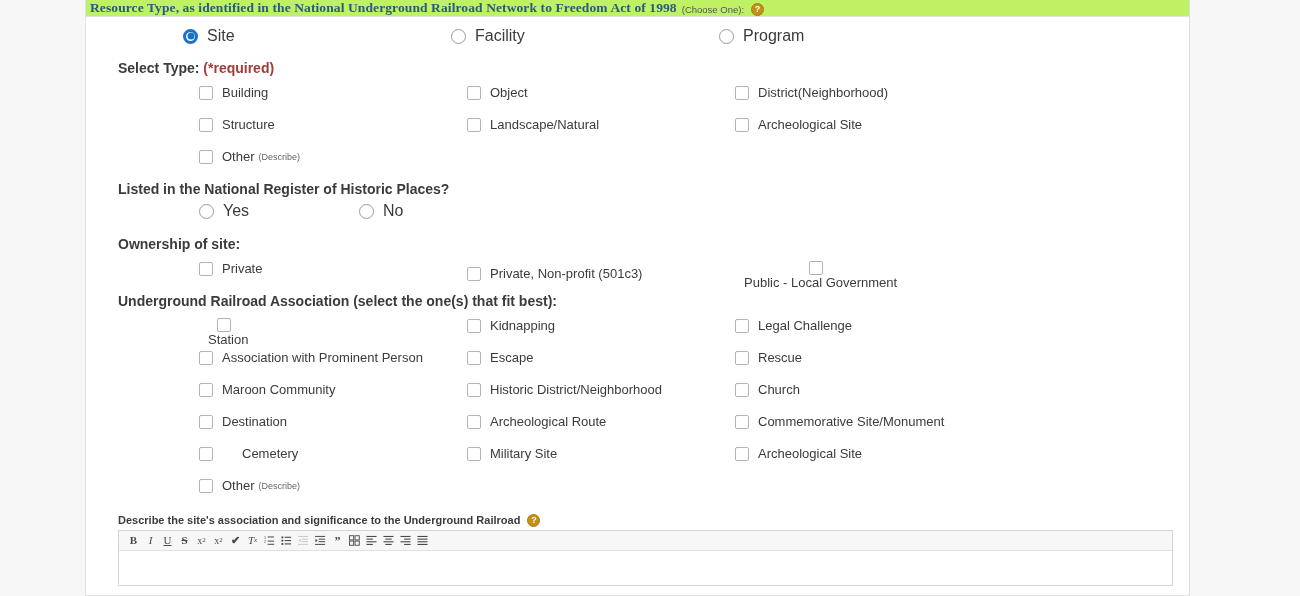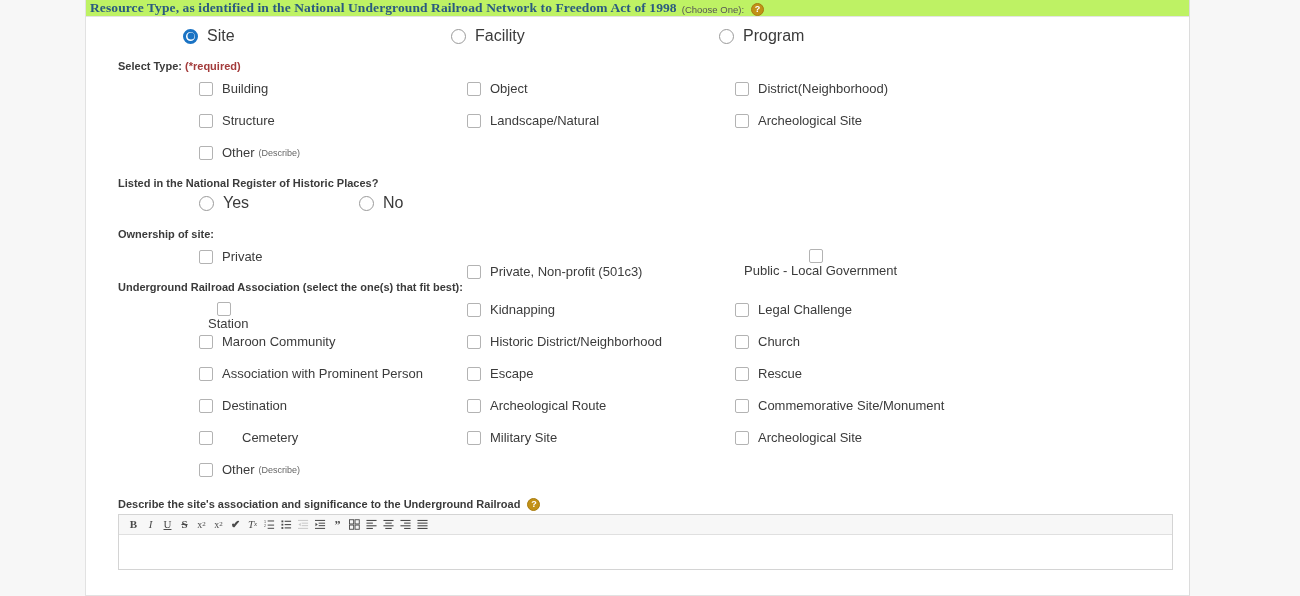--- a/index.html
+++ b/index.html
@@ -117,21 +117,21 @@
     position: absolute;
     left: 50%; top: 50%;
     transform: translate(-50%, -50%);
     width: 7px; height: 7px;
     border-radius: 50%;
     background: #1a73c4;
   }
 
   
   .group-label {
-    font-size: 11px;
+    font-size: 14px;
     font-weight: bold;
     color: #3b3b3b;
     padding-left: 32px;
     margin-top: 5px;
     margin-bottom: 4px;
     white-space: nowrap;
   }
   .group-label .req { color: #a33b3b; font-weight: bold; }
   .group-label.normal { font-weight: bold; }
 
@@ -302,21 +302,21 @@
         </label>
       </div>
 
       <div class="group-label normal">Ownership of site:</div>
       <div class="cb-grid">
         <div class="cb-row">
           <label class="cb-item" style="left:113px; top:5px;">
             <span class="checkbox"></span>
             <span class="lbl">Private</span>
           </label>
-          <label class="cb-item" style="left:381px; top:20px;">
+          <label class="cb-item" style="left:381px; top:10px;">
             <span class="checkbox"></span>
             <span class="lbl">Private, Non-profit (501c3)</span>
           </label>
           <label class="cb-item" style="left:649px; top:5px;flex-direction:column;">
             <span class="checkbox"></span>
             <span class="lbl">Public - Local Government</span>
           </label>
         </div>
       </div>
 
@@ -332,43 +332,43 @@
             <span class="lbl">Kidnapping</span>
           </label>
           <label class="cb-item" style="left:649px; top:5px;">
             <span class="checkbox"></span>
             <span class="lbl">Legal Challenge</span>
           </label>
         </div>
         <div class="cb-row">
           <label class="cb-item" style="left:113px; top:5px;">
             <span class="checkbox"></span>
+            <span class="lbl">Association with Prominent Person</span>
+          </label>
+          <label class="cb-item" style="left:381px; top:5px;">
+            <span class="checkbox"></span>
+            <span class="lbl">Escape</span>
+          </label>
+          <label class="cb-item" style="left:649px; top:5px;">
+            <span class="checkbox"></span>
+            <span class="lbl">Rescue</span>
+          </label>
+        </div>
+        <div class="cb-row">
+          <label class="cb-item" style="left:113px; top:5px;">
+            <span class="checkbox"></span>
             <span class="lbl">Maroon Community</span>
           </label>
           <label class="cb-item" style="left:381px; top:5px;">
             <span class="checkbox"></span>
             <span class="lbl">Historic District/Neighborhood</span>
           </label>
           <label class="cb-item" style="left:649px; top:5px;">
             <span class="checkbox"></span>
             <span class="lbl">Church</span>
-          </label>
-        </div>
-        <div class="cb-row">
-          <label class="cb-item" style="left:113px; top:5px;">
-            <span class="checkbox"></span>
-            <span class="lbl">Association with Prominent Person</span>
-          </label>
-          <label class="cb-item" style="left:381px; top:5px;">
-            <span class="checkbox"></span>
-            <span class="lbl">Escape</span>
-          </label>
-          <label class="cb-item" style="left:649px; top:5px;">
-            <span class="checkbox"></span>
-            <span class="lbl">Rescue</span>
           </label>
         </div>
         <div class="cb-row">
           <label class="cb-item" style="left:113px; top:5px;">
             <span class="checkbox"></span>
             <span class="lbl">Destination</span>
           </label>
           <label class="cb-item" style="left:381px; top:5px;">
             <span class="checkbox"></span>
             <span class="lbl">Archeological Route</span>

